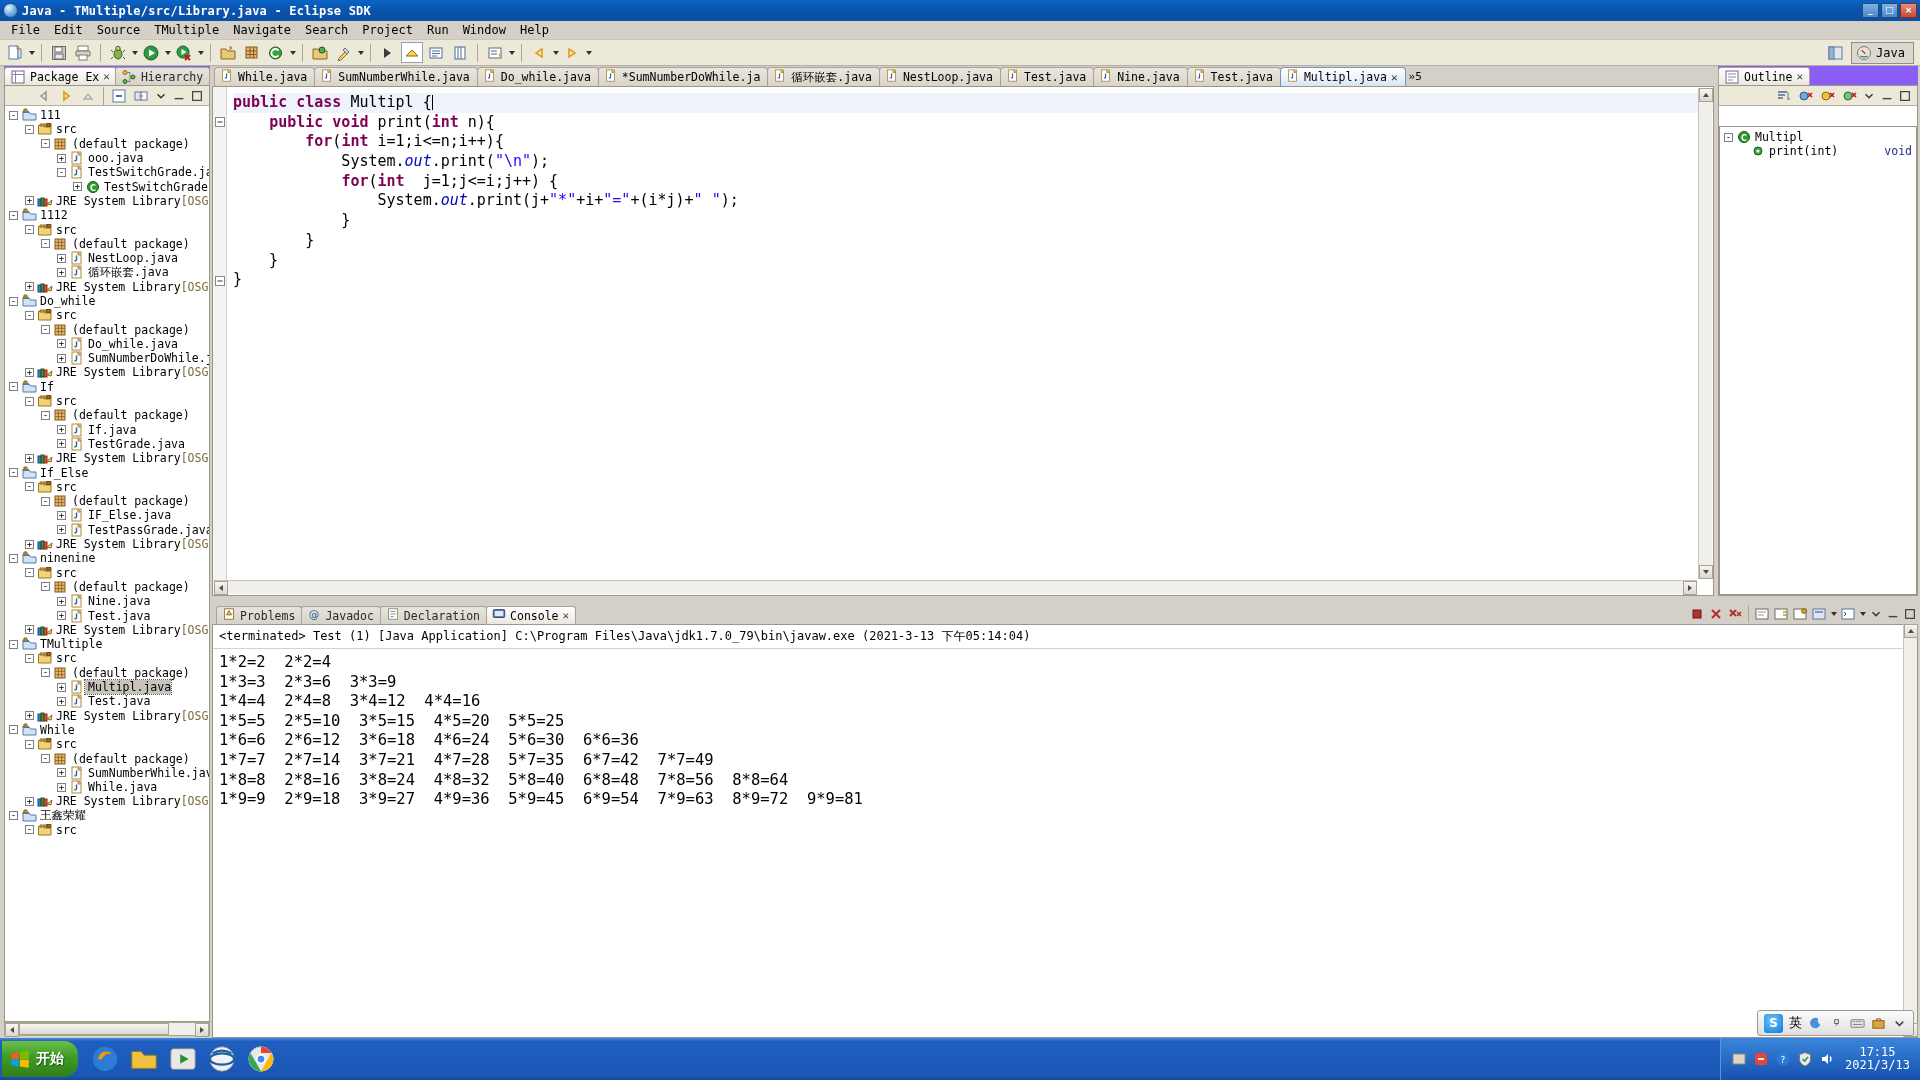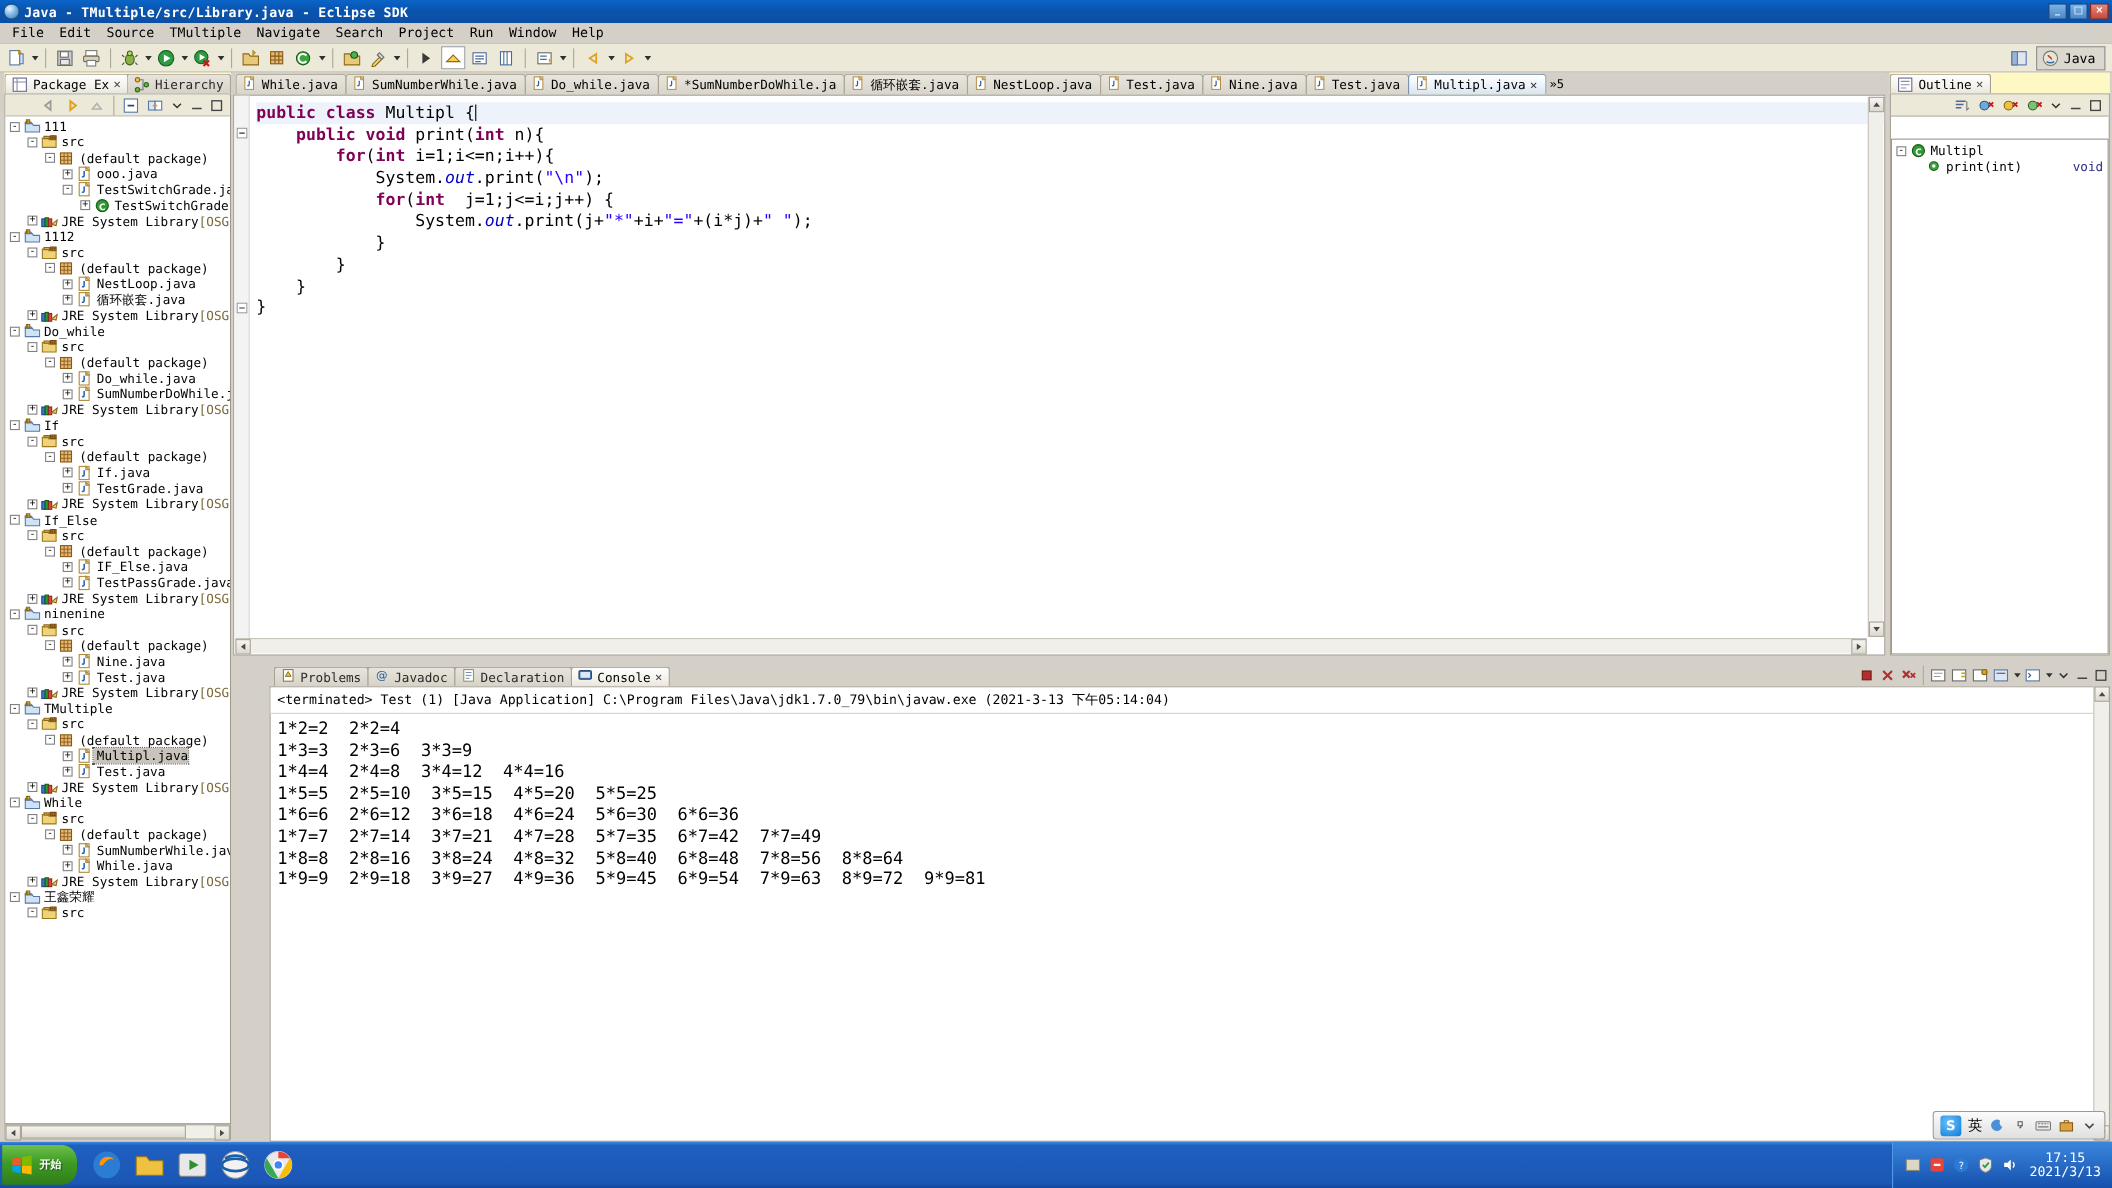--- a/index.html
+++ b/index.html
@@ -81,21 +81,21 @@
     font-family: "DejaVu Sans Mono", monospace;
   }
 
   
   .main { position: absolute; left:0; top: 66px; right:0; bottom: 42px; background:#d4d0c8; }
 
   
   .view { position: absolute; background: #d4d0c8; }
   .view-tabs {
     height: 19px; display: flex; align-items: flex-end;
-    background: #fef9c3; position: relative;
+    background: #8b5cf6; position: relative;
   }
   .vtab {
     display: flex; align-items: center; gap: 4px;
     height: 18px; padding: 0 6px 0 5px;
     font-family: "DejaVu Sans Mono", monospace; font-size: 11.5px;
     border: 1px solid #a9a295; border-bottom: none;
     border-radius: 3px 3px 0 0;
     background: linear-gradient(180deg,#ffffff,#e6e3da);
     position: relative; white-space: nowrap;
   }
@@ -193,21 +193,21 @@
 
   
   #outline-view { right: 2px; top: 0; width: 200px; height: 530px; }
   .outline-body {
     position:absolute; left:0; right:0; top:40px; bottom:0; background:#fff;
     border:1px solid #9d978a; font-family:"DejaVu Sans Mono", monospace; font-size:11.5px;
     padding-top:3px;
   }
 
   
-  #console-area { left: 212px; top: 538px; right: 2px; bottom: 0; margin-left: 33px; }
+  #console-area { left: 212px; top: 538px; right: 2px; bottom: 0; }
   .console-body {
     position:absolute; left:0; right:0; top:20px; bottom:0;
     background:#fff; border:1px solid #9d978a; display:flex; flex-direction:column;
   }
   .console-head {
     font-family:"DejaVu Sans Mono", monospace; font-size:12px;
     padding: 3px 4px 3px 6px; border-bottom: 1px solid #d6d2c8; background:#fff;
     white-space: nowrap;
   }
   .console-out {
@@ -230,21 +230,21 @@
   .taskbar {
     position:absolute; left:0; right:0; bottom:0; height:42px;
     background: linear-gradient(180deg,#3f8ae0 0%,#1f5fc0 8%,#1b57b5 90%,#14479c 100%);
     display:flex; align-items:center;
   }
   .startbtn {
     height:36px; margin:3px 6px 3px 2px; padding: 0 14px 0 8px;
     background: linear-gradient(180deg,#6cc04a 0%,#3f9b24 45%,#2f7d1a 100%);
     border-radius: 0 14px 14px 0;
     display:flex; align-items:center; gap:6px;
-    color:#fff; font-size:10px; font-weight:bold;
+    color:#fff; font-size:14px; font-weight:bold;
     font-family:"DejaVu Sans", sans-serif;
     text-shadow: 1px 1px 1px #1c5a10;
   }
   .qlaunch { display:flex; align-items:center; gap:9px; padding-left:6px;}
   .ql-ico { width:30px; height:30px; }
   .tray {
     margin-left:auto; display:flex; align-items:center; gap:6px;
     height:100%; padding: 0 6px 0 10px;
     background: linear-gradient(180deg,#3a86dd,#1550ad);
     border-left: 1px solid #4f9ae8;

